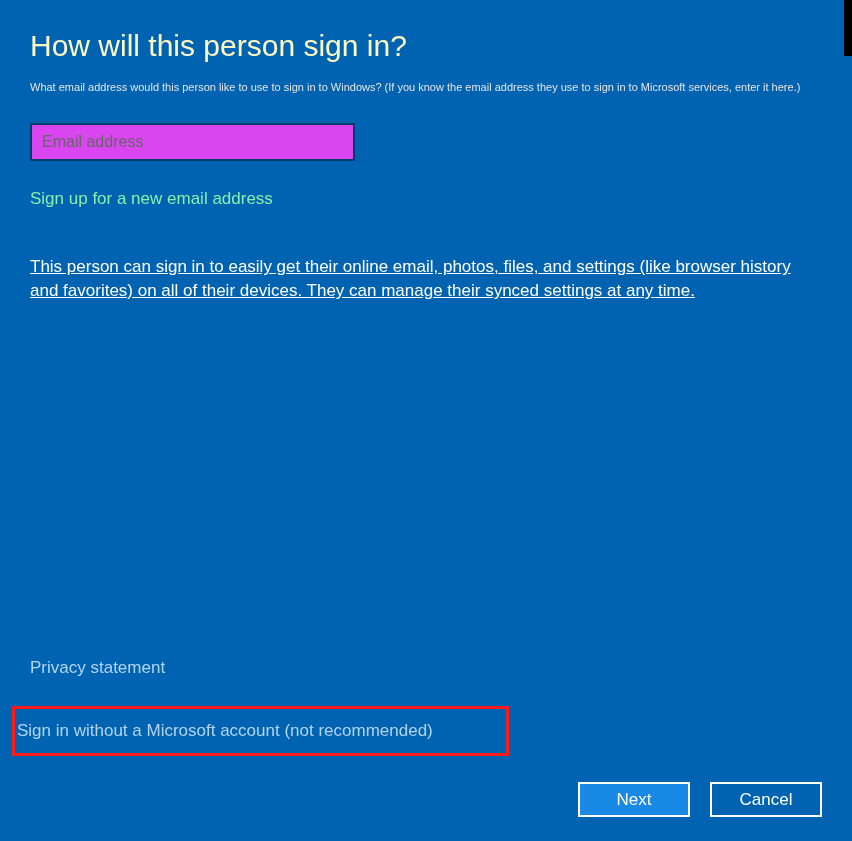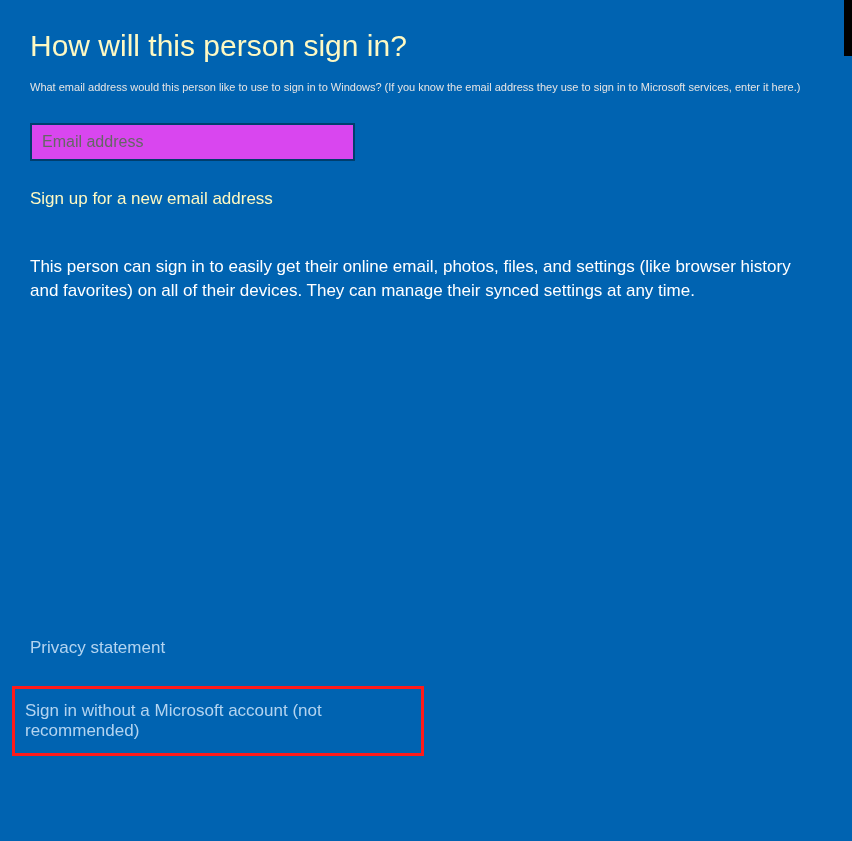--- a/index.html
+++ b/index.html
@@ -46,49 +46,50 @@
       outline: none;
       font-family: "Segoe UI", Tahoma, Geneva, sans-serif;
     }
     .email-input::placeholder {
       color: #666666;
     }
     .signup-link {
       display: inline-block;
       margin-top: 28px;
       font-size: 17px;
-      color: #fef9c3;
+      color: #86efac;
       cursor: pointer;
       text-decoration: none;
     }
     .info-text {
       margin-top: 46px;
       font-size: 17px;
       font-weight: 400;
       color: #ffffff;
       line-height: 1.4;
+      text-decoration: underline;
     }
     .bottom-links {
       position: absolute;
       left: 30px;
       bottom: 85px;
     }
     .privacy-link {
       display: block;
       font-size: 17px;
       color: #b3d4f0;
       cursor: pointer;
       text-decoration: none;
       margin-bottom: 28px;
     }
     .no-account-container {
       border: 3px solid #ff1a1a;
-      padding: 12px 10px;
+      padding: 12px 2px;
       margin-left: -18px;
-      width: 412px;
+      width: 497px;
     }
     .no-account-link {
       font-size: 17px;
       color: #b3d4f0;
       cursor: pointer;
       text-decoration: none;
     }
     .button-row {
       position: absolute;
       right: 30px;
@@ -139,15 +140,19 @@
 
   <p class="info-text">This person can sign in to easily get their online email, photos, files, and settings (like browser history and favorites) on all of their devices. They can manage their synced settings at any time.</p>
 
   <div class="bottom-links">
     <a class="privacy-link">Privacy statement</a>
     <div class="no-account-container">
       <a class="no-account-link">Sign in without a Microsoft account (not recommended)</a>
     </div>
   </div>
 
+  <div class="button-row">
+    <button class="btn btn-primary">Next</button>
+    <button class="btn btn-secondary">Cancel</button>
+  </div>
 </div>
 
 <div class="scrollbar-indicator"></div>
 
 </body></html>

